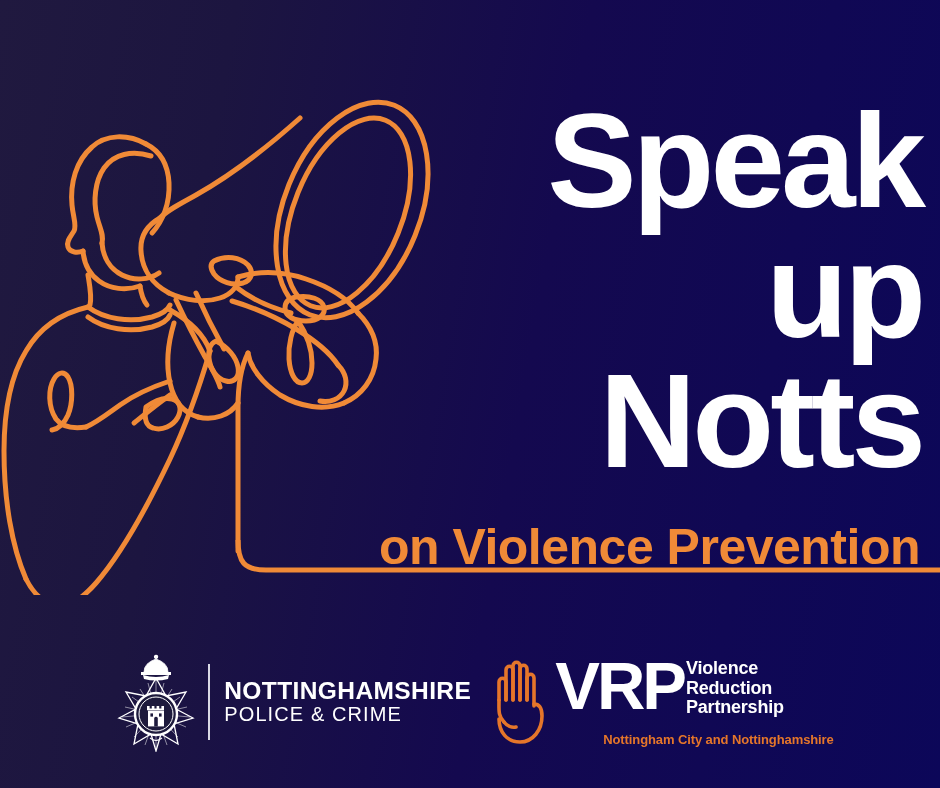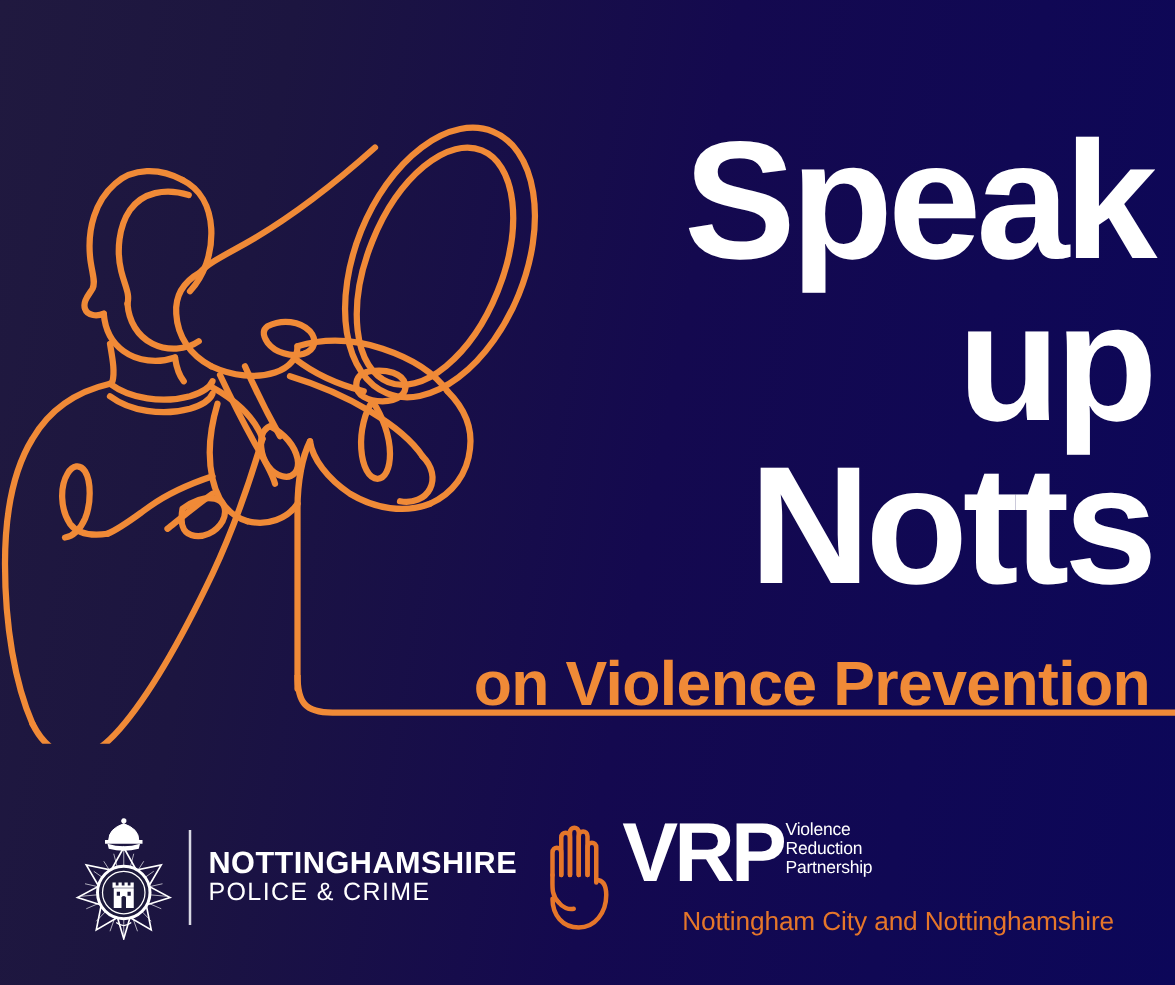--- a/index.html
+++ b/index.html
@@ -119,30 +119,30 @@
     white-space: nowrap;
   }
   #vrp-stack {
     display: flex;
     flex-direction: column;
     margin-left: 2px;
     padding-top: 2px;
   }
   .vrp-word {
     color: #ffffff;
-    font-weight: 400;
-    font-size: 14px;
+    font-weight: 700;
+    font-size: 18px;
     line-height: 1.08;
     letter-spacing: -0.2px;
     white-space: nowrap;
   }
   #vrp-strap {
     color: #e5762a;
-    font-weight: 400;
-    font-size: 21px;
+    font-weight: 700;
+    font-size: 13px;
     letter-spacing: -0.1px;
     white-space: nowrap;
     margin-top: 2px;
     text-align: right;
     padding-left: 48px;
   }
 </style>
 </head>
 <body>
 

